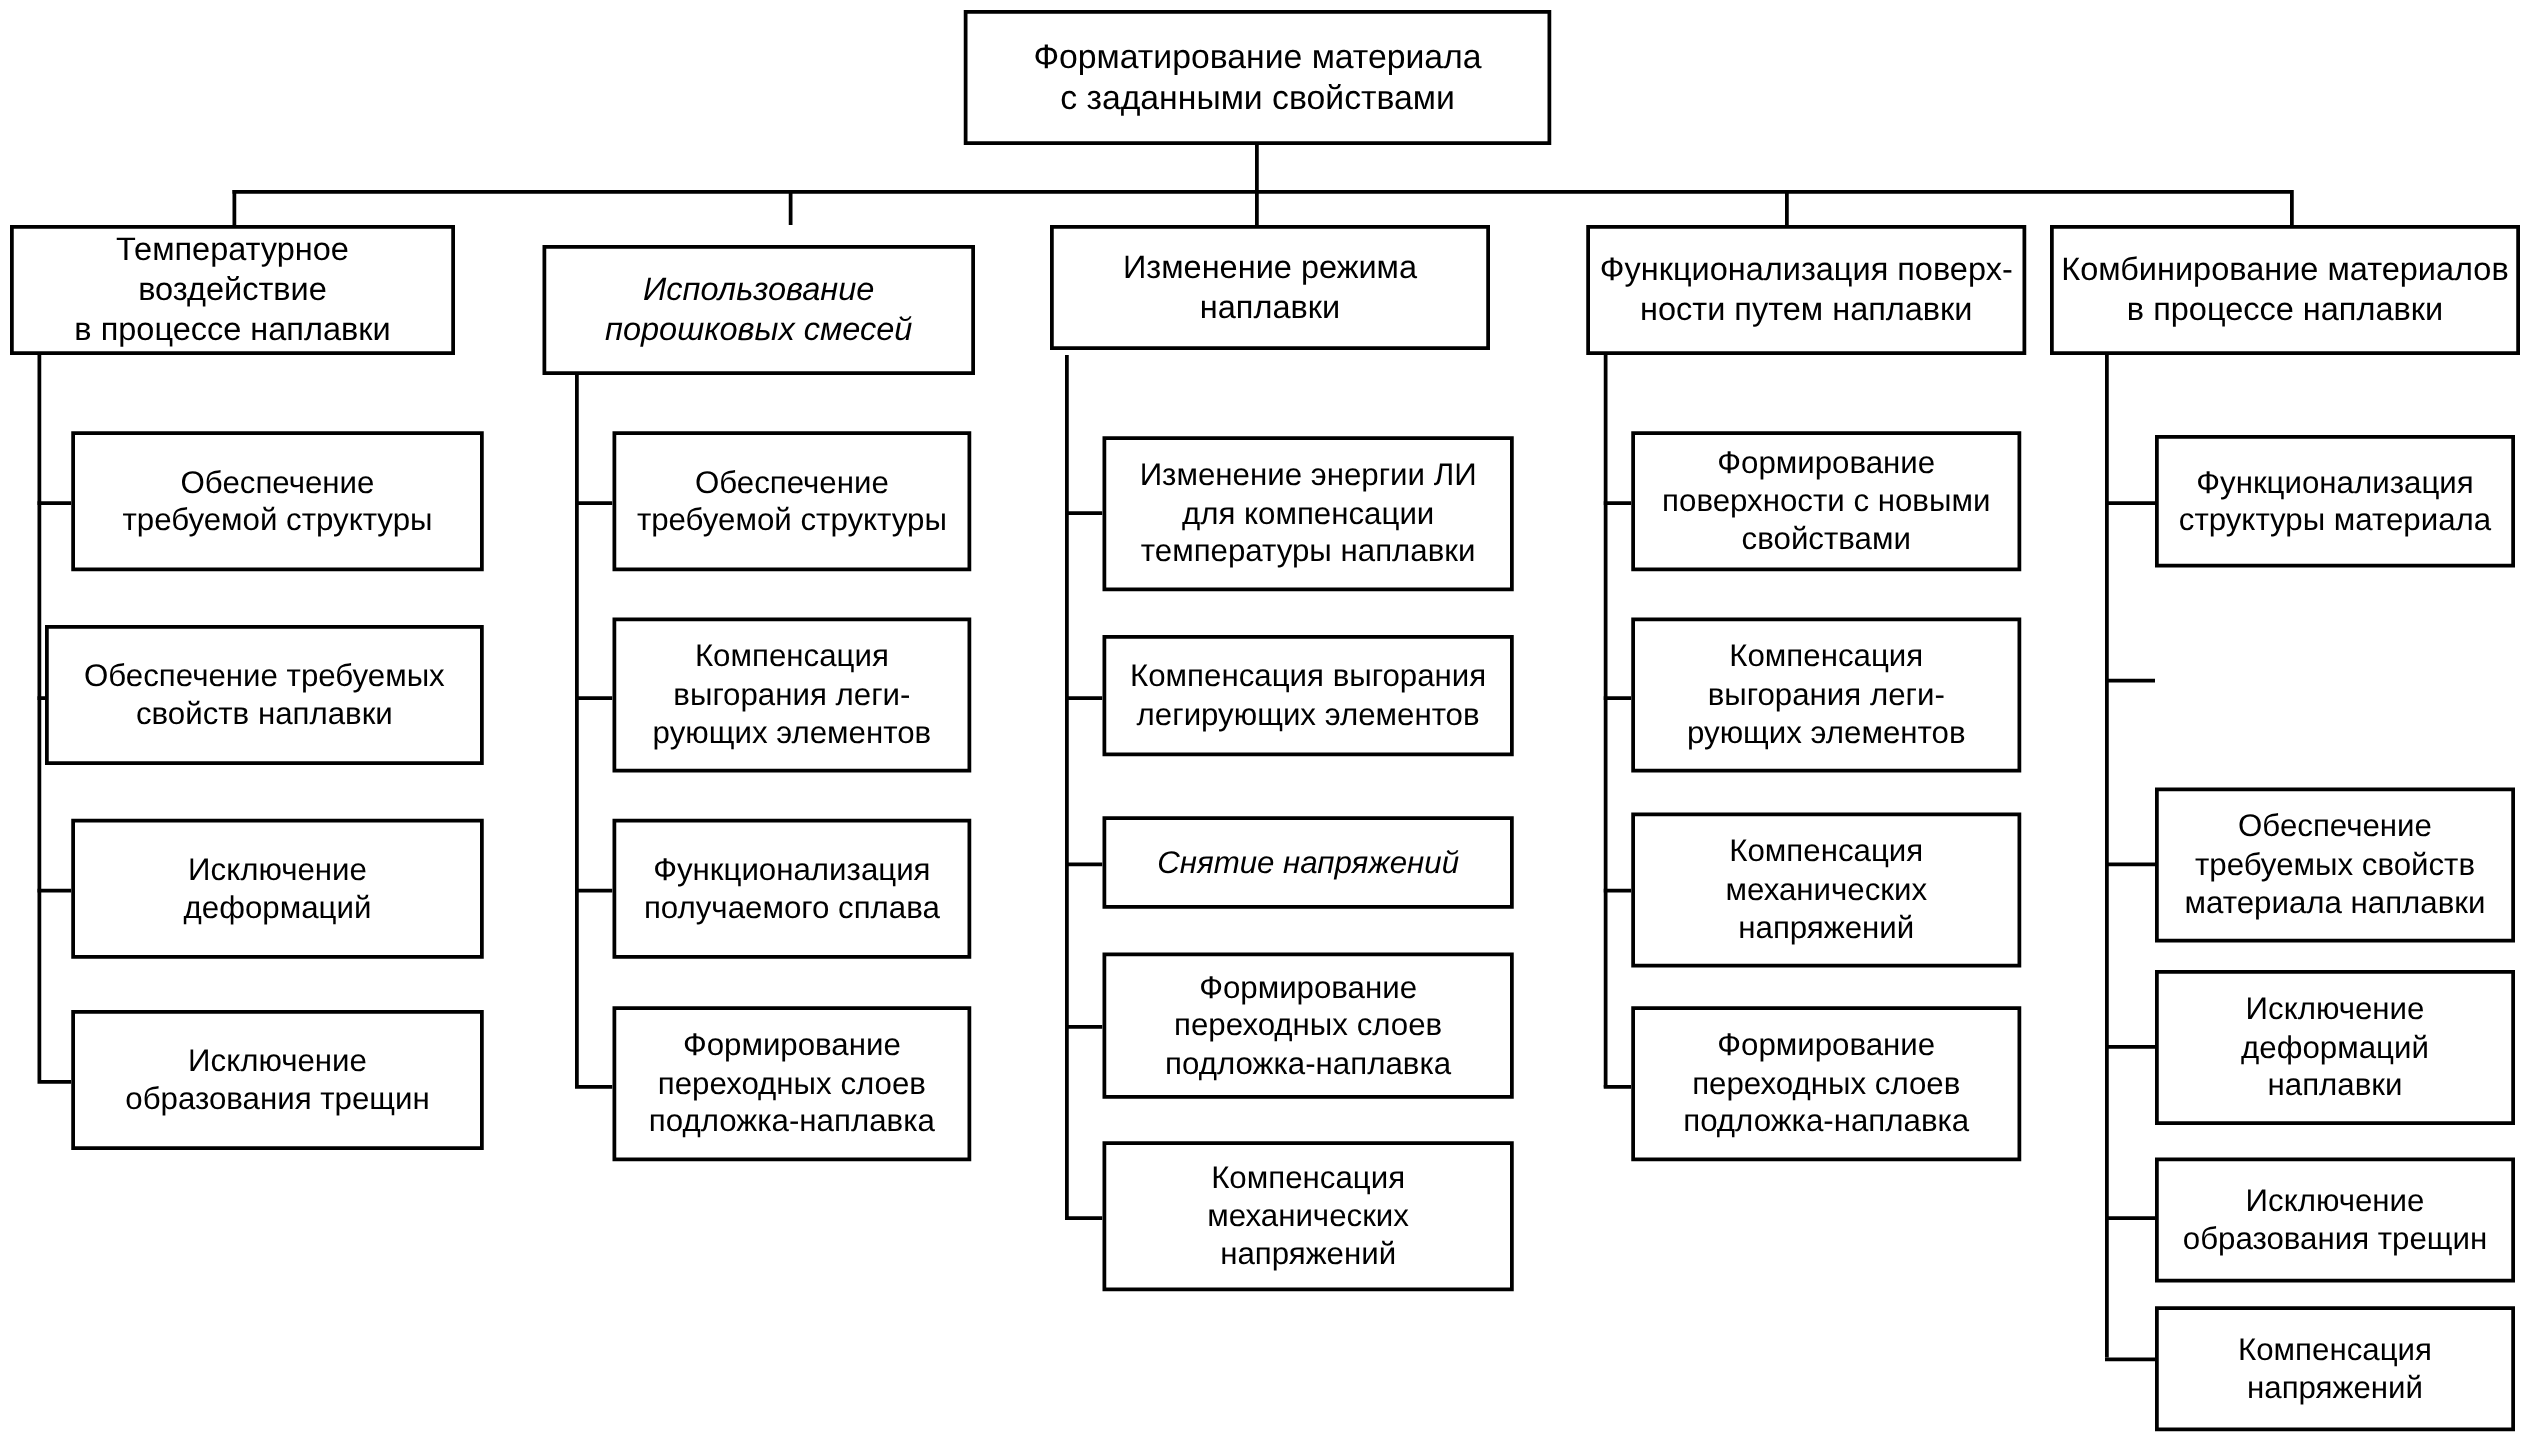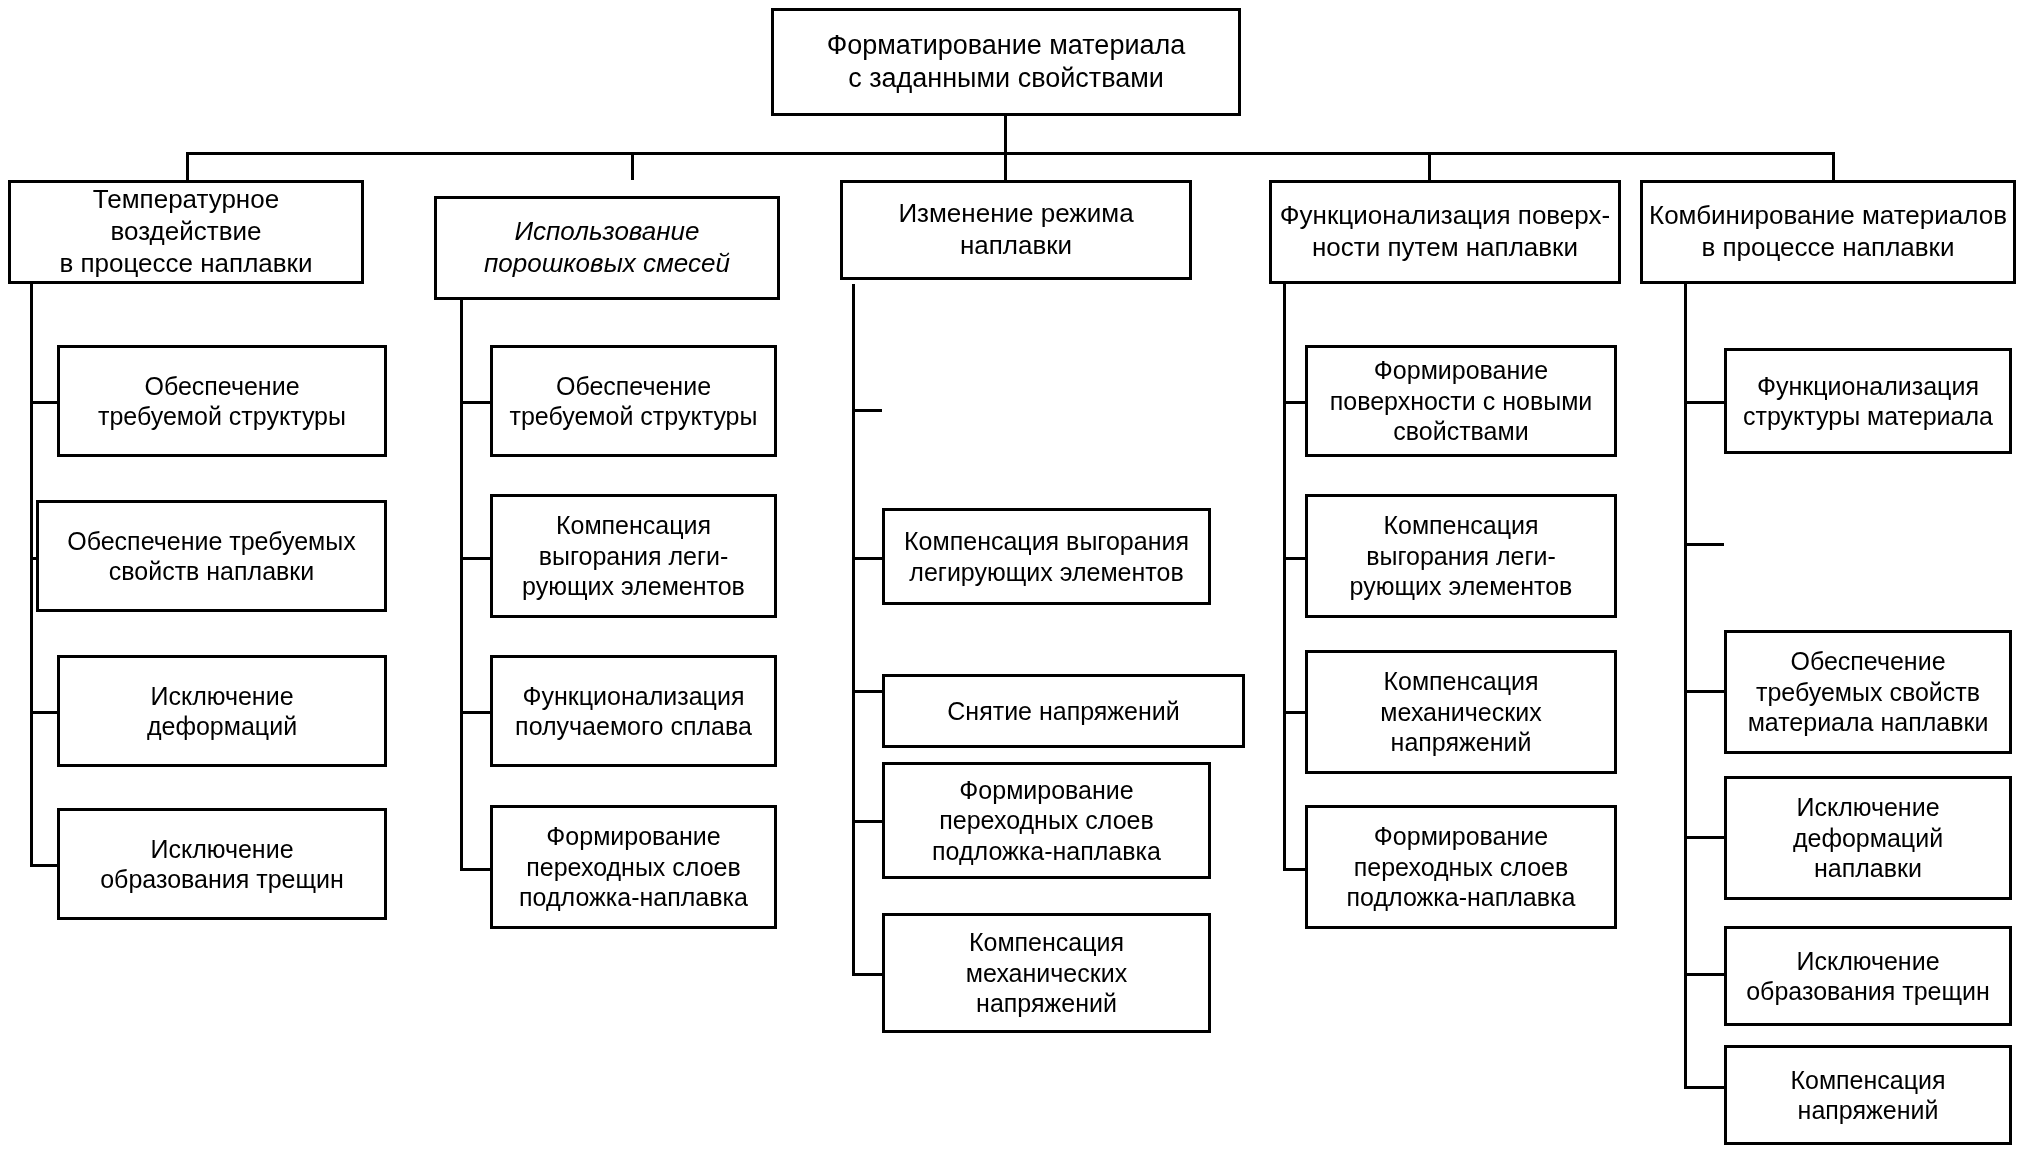--- a/index.html
+++ b/index.html
@@ -133,25 +133,30 @@
     <span>Изменение режима
 наплавки</span>
   </div>
   <div class="line v" style="left:852px; top:284px; height:691px;"></div>
   <div class="line h" style="left:852px; top:409px; width:30px;"></div>
   <div class="line h" style="left:852px; top:557px; width:30px;"></div>
   <div class="line h" style="left:852px; top:690px; width:30px;"></div>
   <div class="line h" style="left:852px; top:820px; width:30px;"></div>
   <div class="line h" style="left:852px; top:973px; width:30px;"></div>
 
+  <div class="node leaf" style="left:882px; top:349px; width:329px; height:124px;">
+    <span>Изменение энергии ЛИ
+для компенсации
+температуры наплавки</span>
+  </div>
   <div class="node leaf" style="left:882px; top:508px; width:329px; height:97px;">
     <span>Компенсация выгорания
 легирующих элементов</span>
   </div>
-  <div class="node leaf" style="left:882px; top:674px; width:363px; height:74px;">
+  <div class="node leaf" style="left:882px; top:653px; width:329px; height:74px;font-style:italic;">
     <span>Снятие напряжений</span>
   </div>
   <div class="node leaf" style="left:882px; top:762px; width:329px; height:117px;">
     <span>Формирование
 переходных слоев
 подложка-наплавка</span>
   </div>
   <div class="node leaf" style="left:882px; top:913px; width:329px; height:120px;">
     <span>Компенсация
 механических

